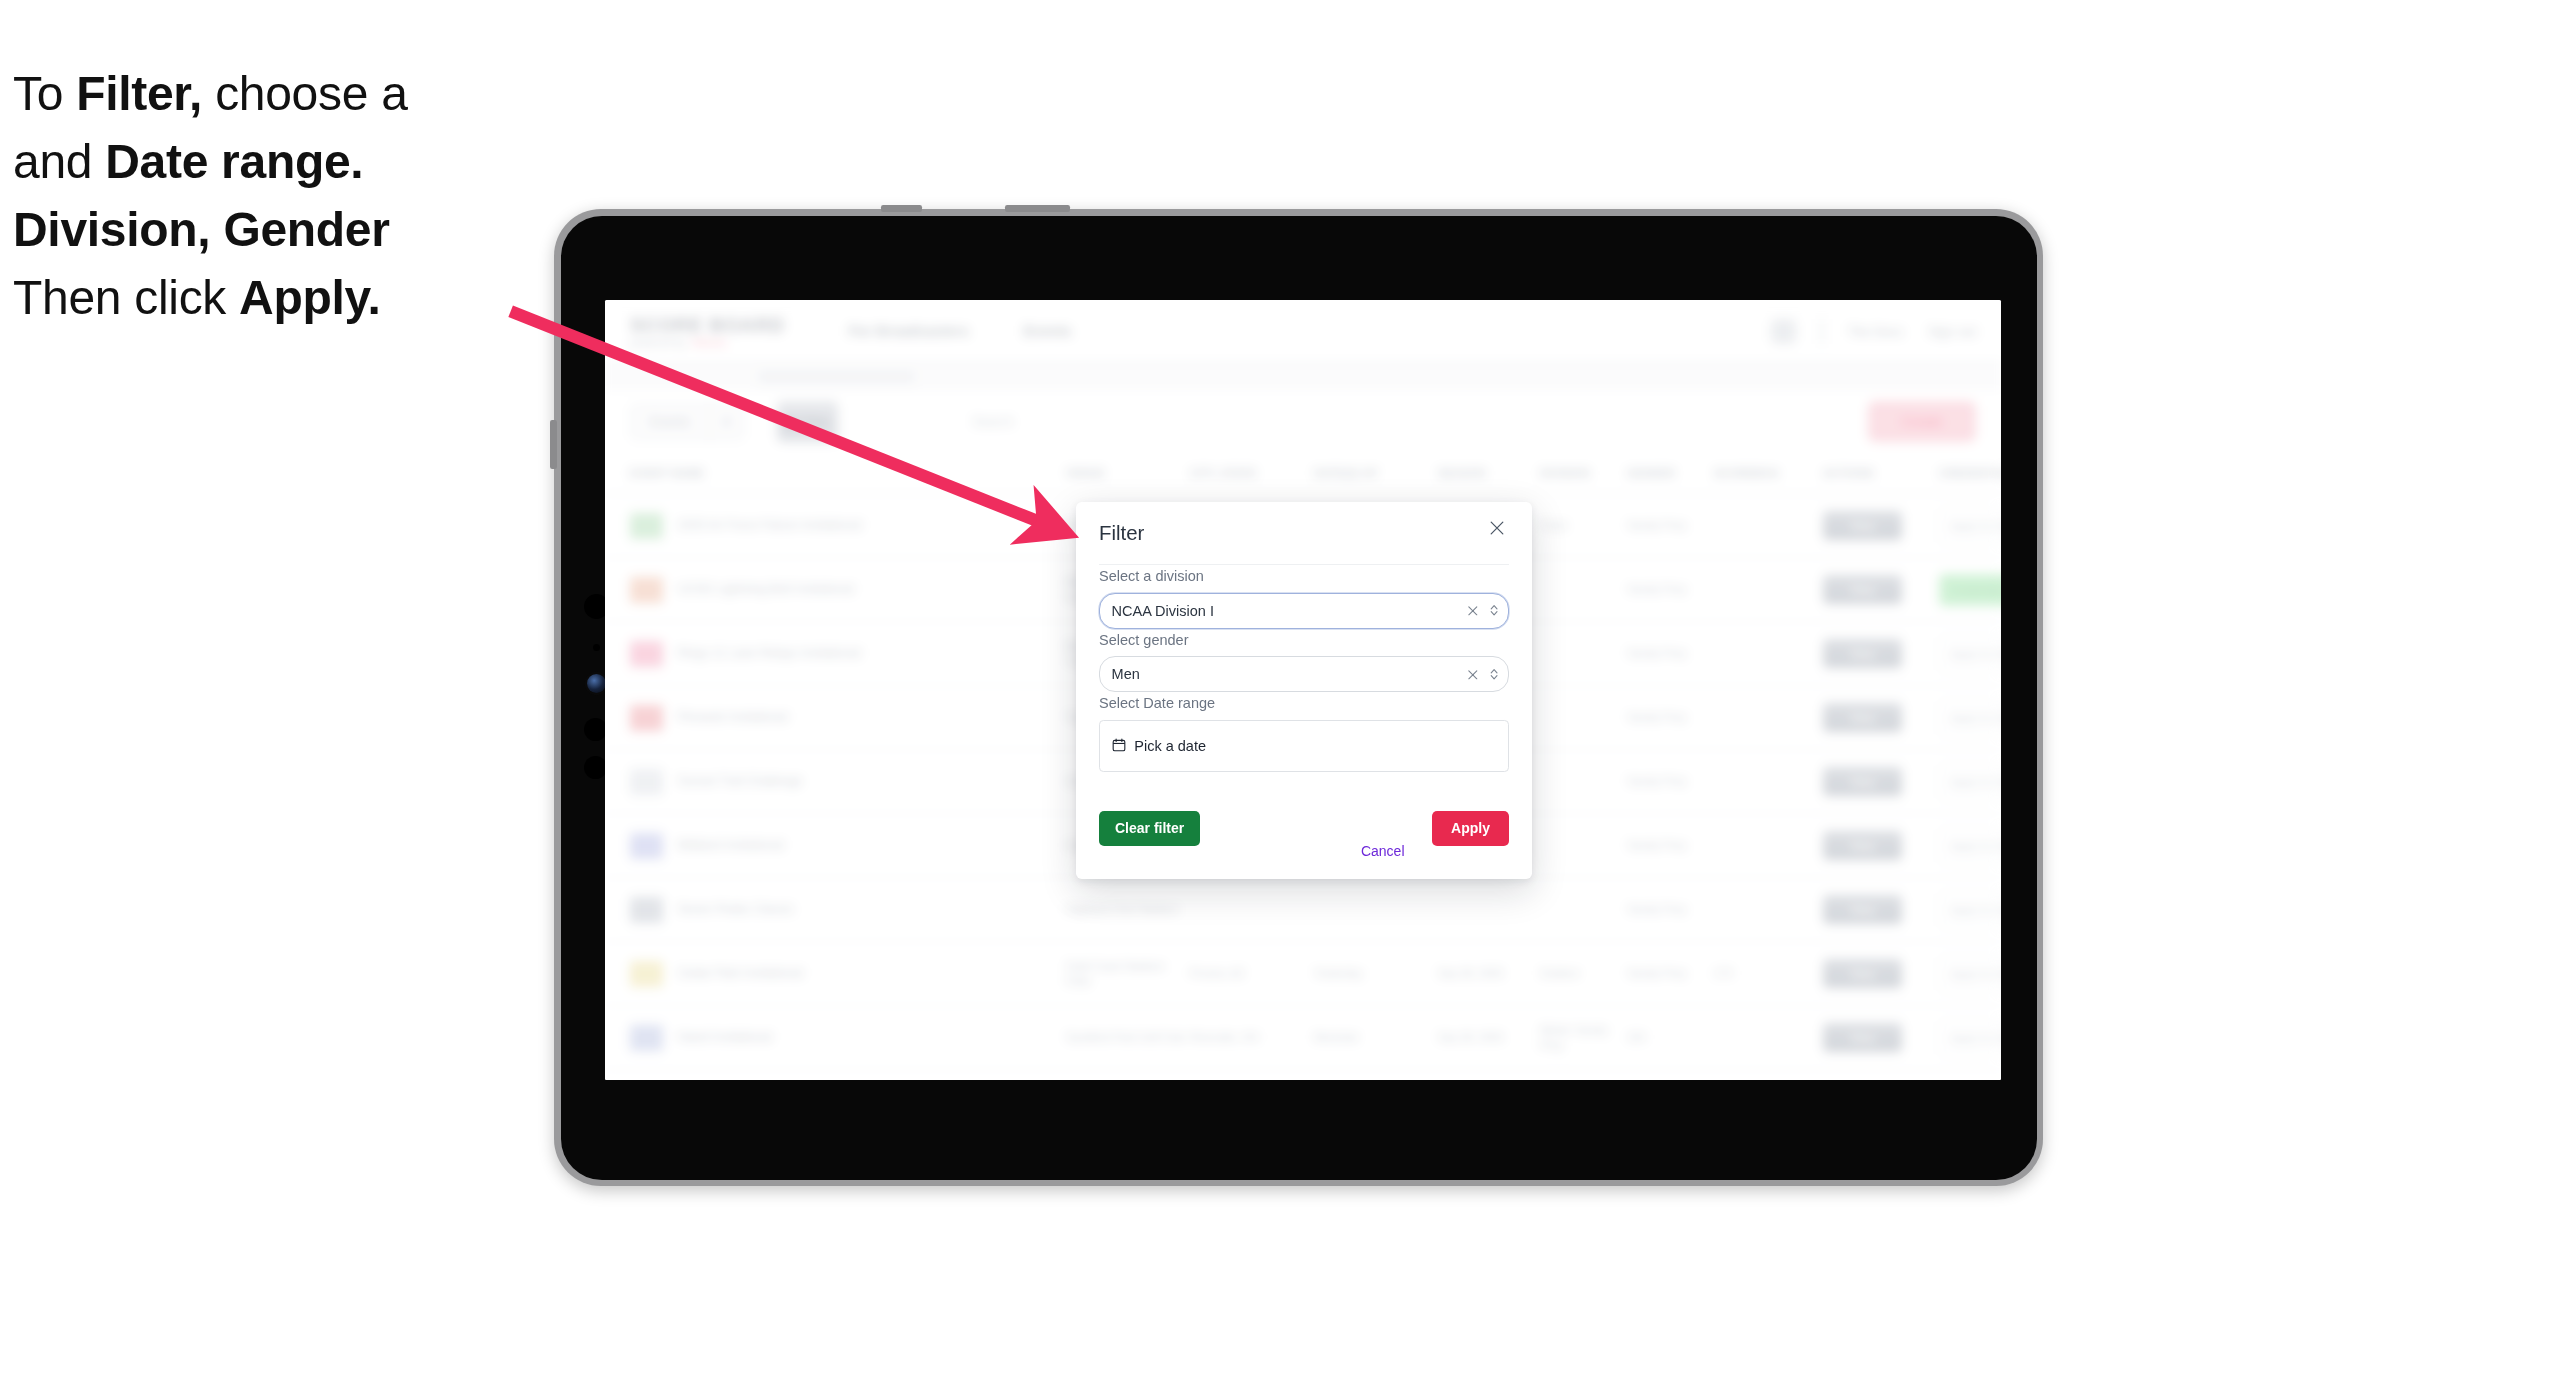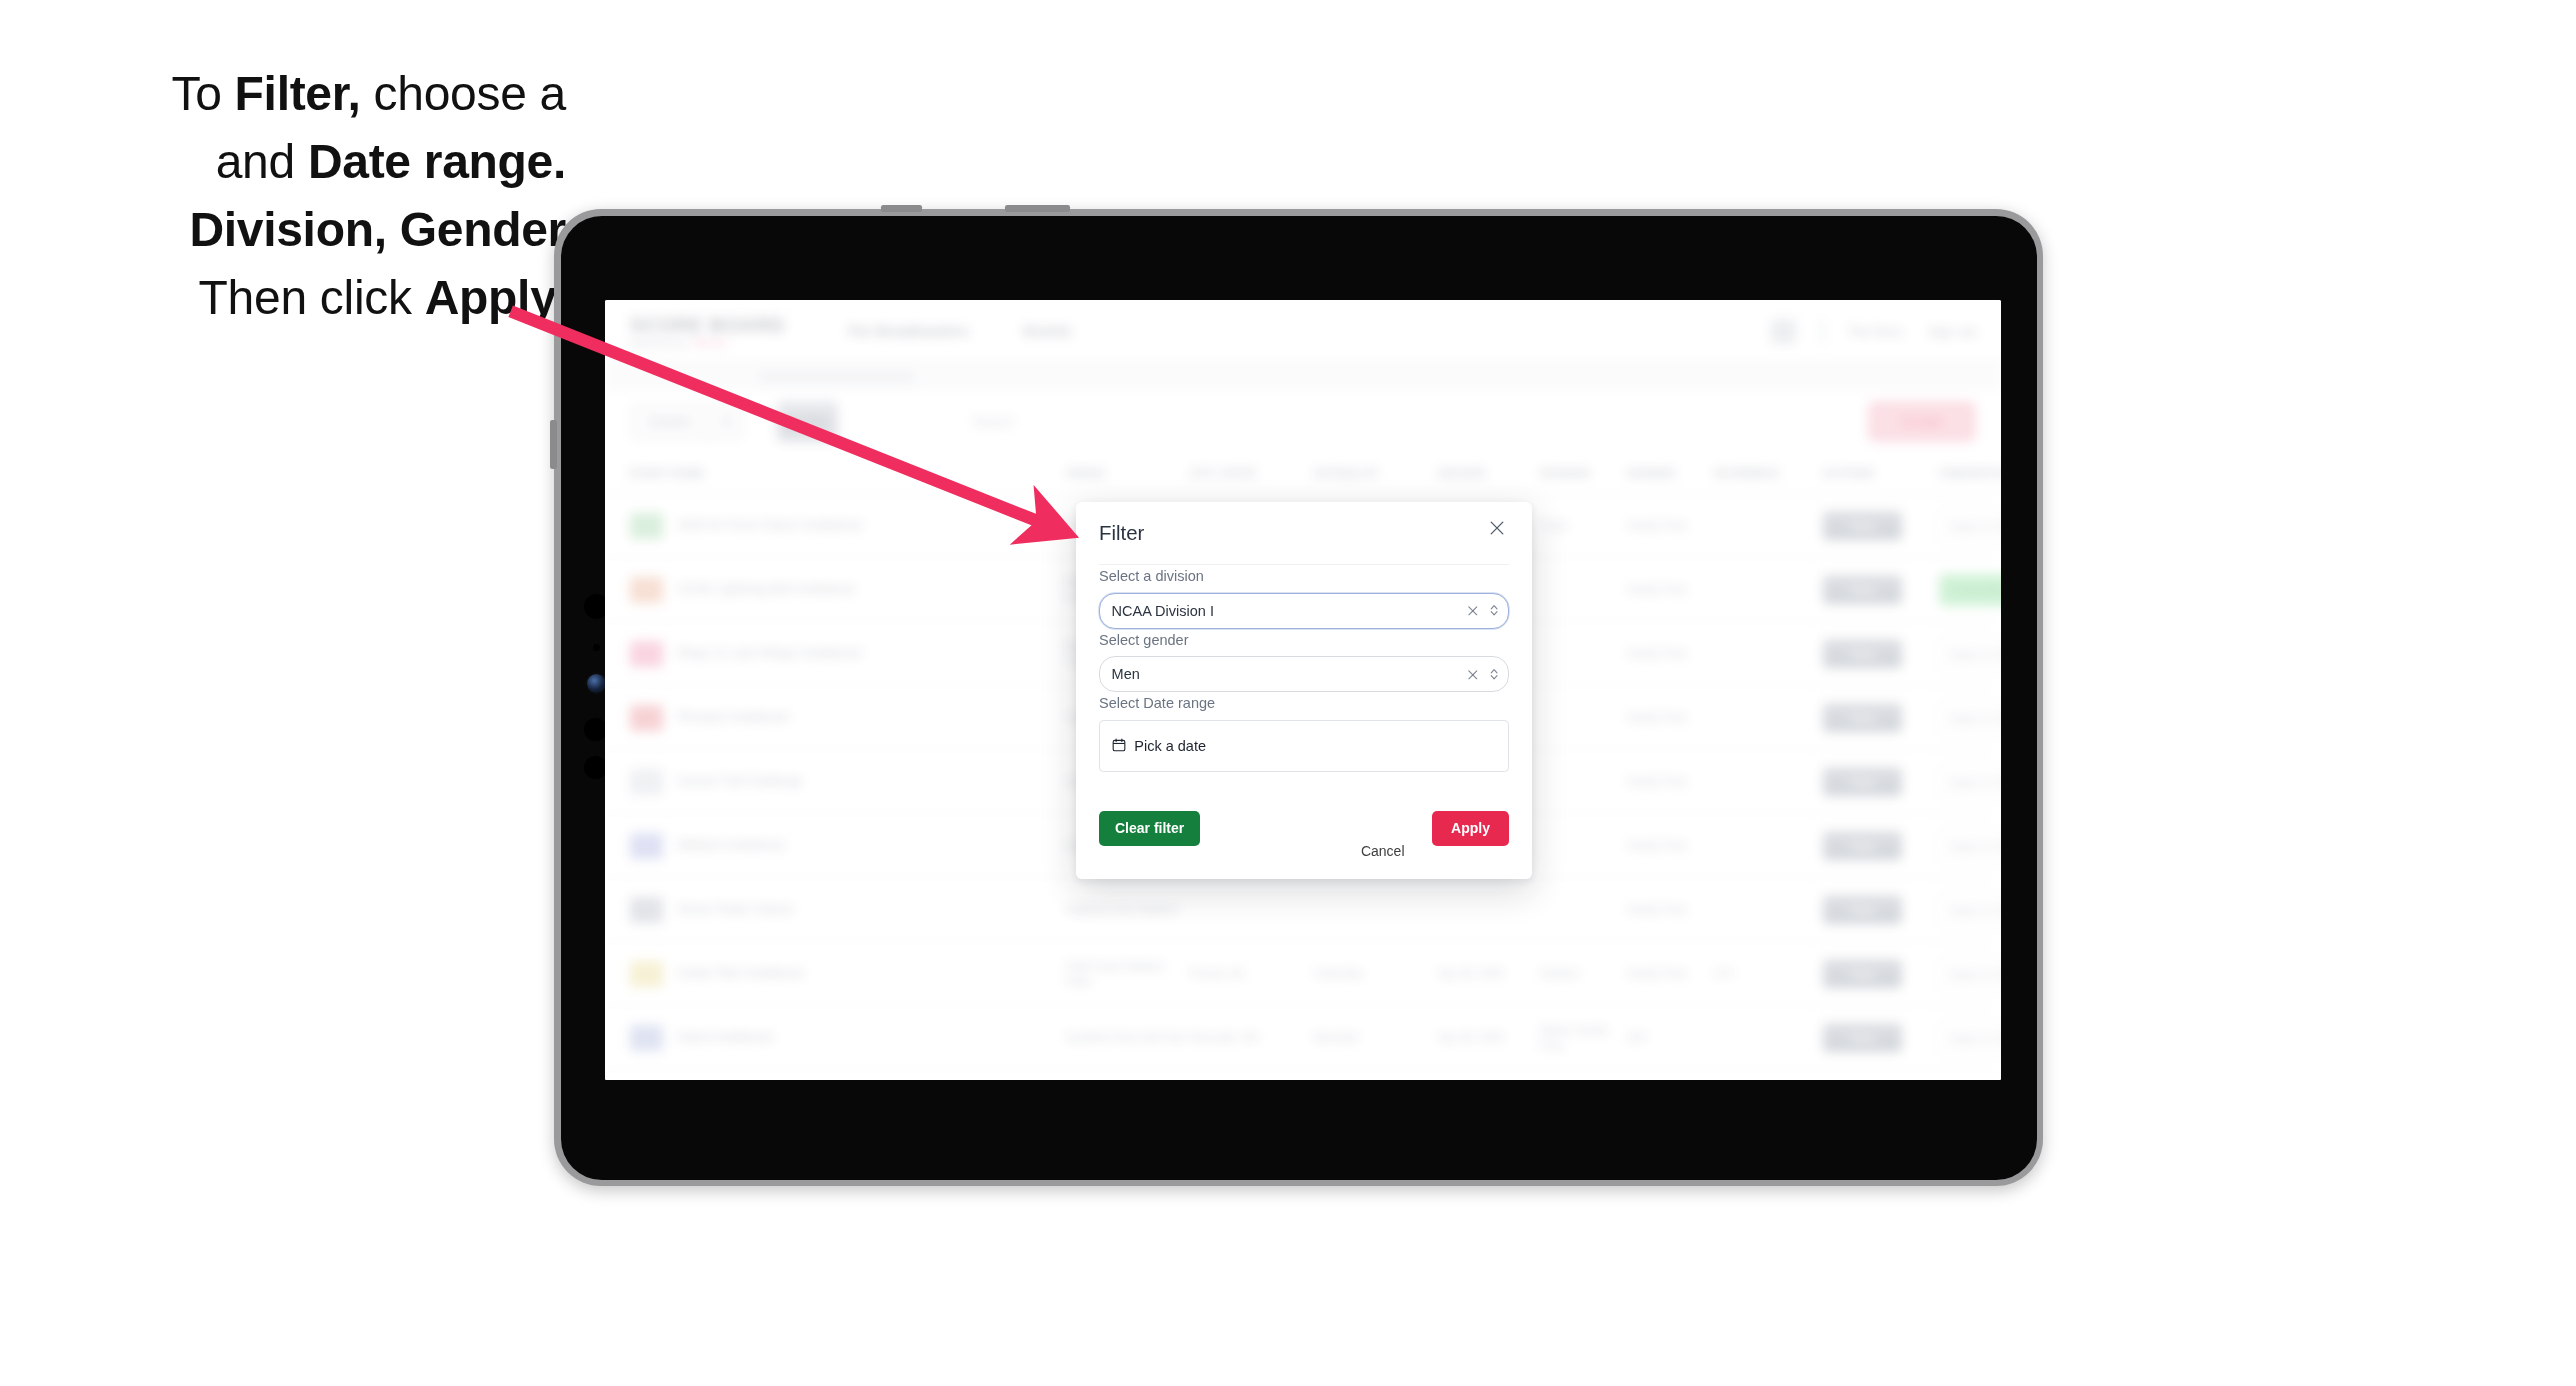--- a/index.html
+++ b/index.html
@@ -13,21 +13,20 @@
 
   
   .caption {
     position: absolute;
     left: 13px; top: 60px;
     width: 553px;
     font-size: 48px;
     line-height: 1.42;
     color: #111111;
     letter-spacing: -0.3px;
-    text-align: right;
   }
   .caption b { font-weight: 700; }
   .caption .ln { display:block; white-space: nowrap; }
 
   
   #tablet {
     position: absolute;
     left: 554px; top: 209px;
     width: 1489px; height: 977px;
     background: #9a9a9c;
@@ -204,21 +203,21 @@
   }
   .modal-actions {
     margin-top: 25px; display:flex; align-items:center;
   }
   .btn-clear {
     height: 35px; padding: 0 16px; border-radius: 5.1px;
     background:#15803d; color:#ffffff; font-size: 14px; font-weight: 600;
     display:flex; align-items:center; justify-content:center;
   }
   .btn-cancel {
-    margin-left:auto; font-size: 14px; color:#404040; padding: 0 16px; margin-top: 46px;
+    margin-left:auto; font-size: 14px; color:#6d28d9; padding: 0 16px; margin-top: 46px;
   }
   .btn-apply {
     margin-left: 11.6px; height: 35px; padding: 0 19px; border-radius: 5.1px;
     background:#e8294f; color:#ffffff; font-size: 14px; font-weight: 600;
     display:flex; align-items:center; justify-content:center;
   }
 
   
   #arrow { position:absolute; left:0; top:0; width:2576px; height:1386px; pointer-events:none; }
 </style>

